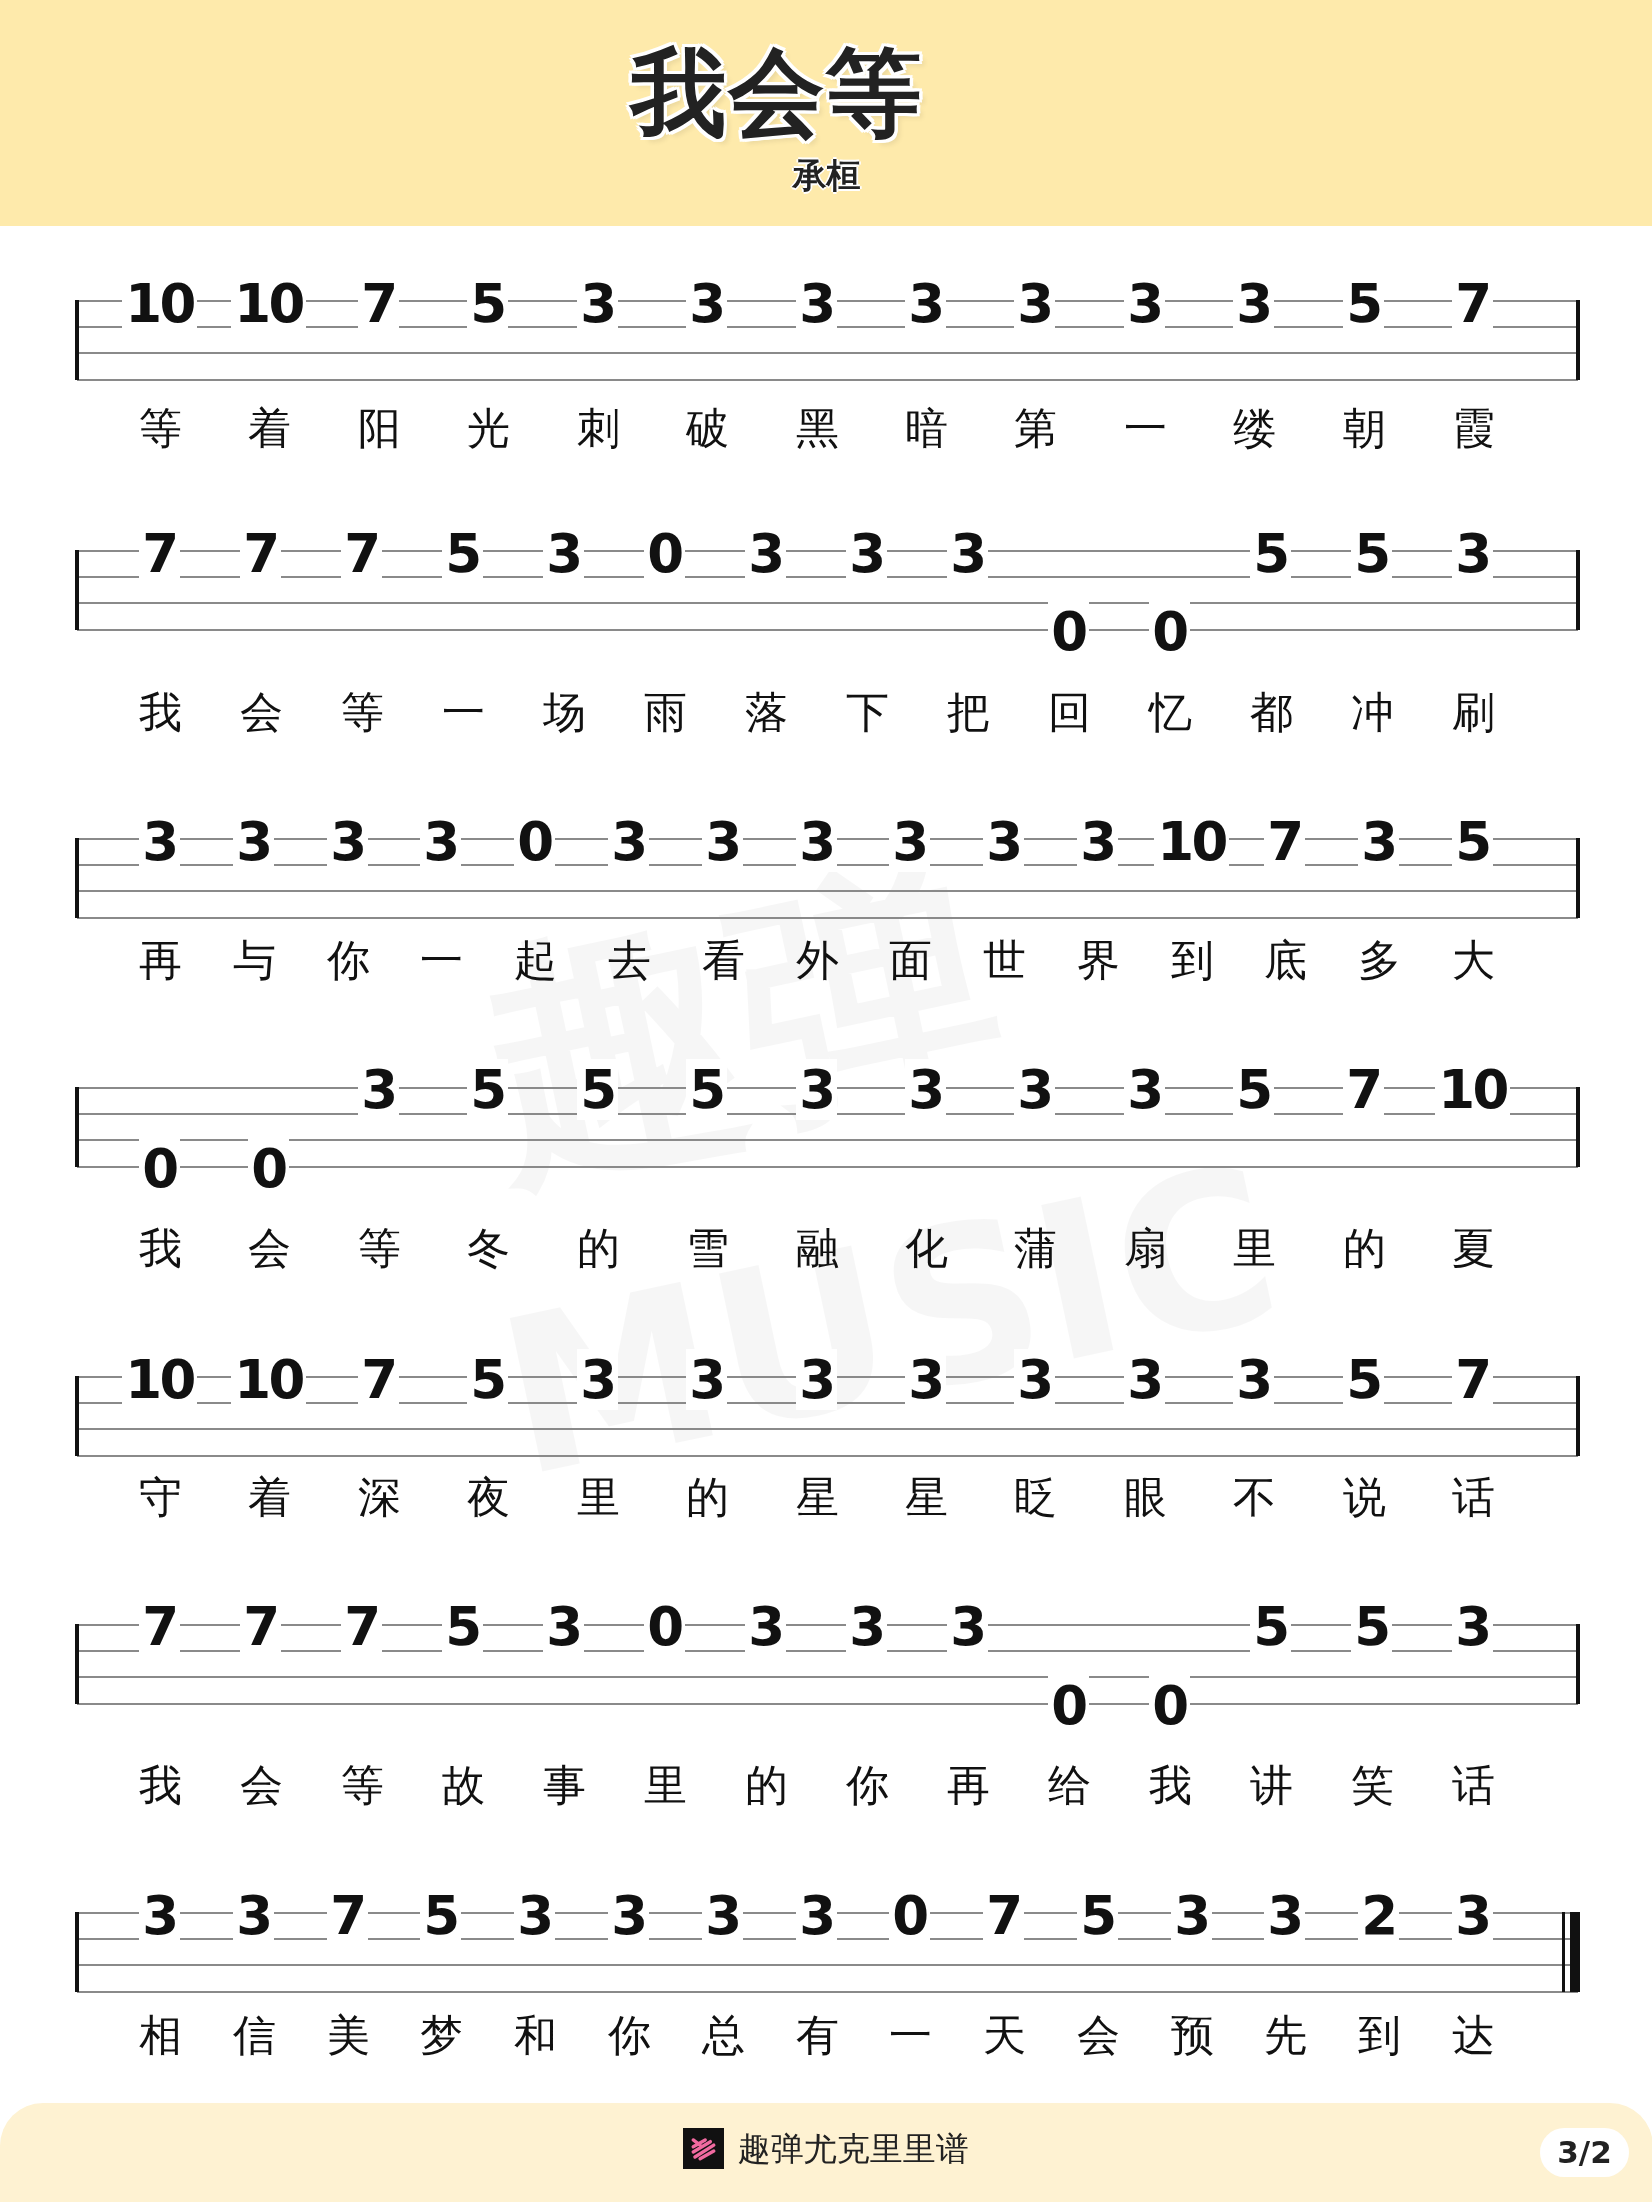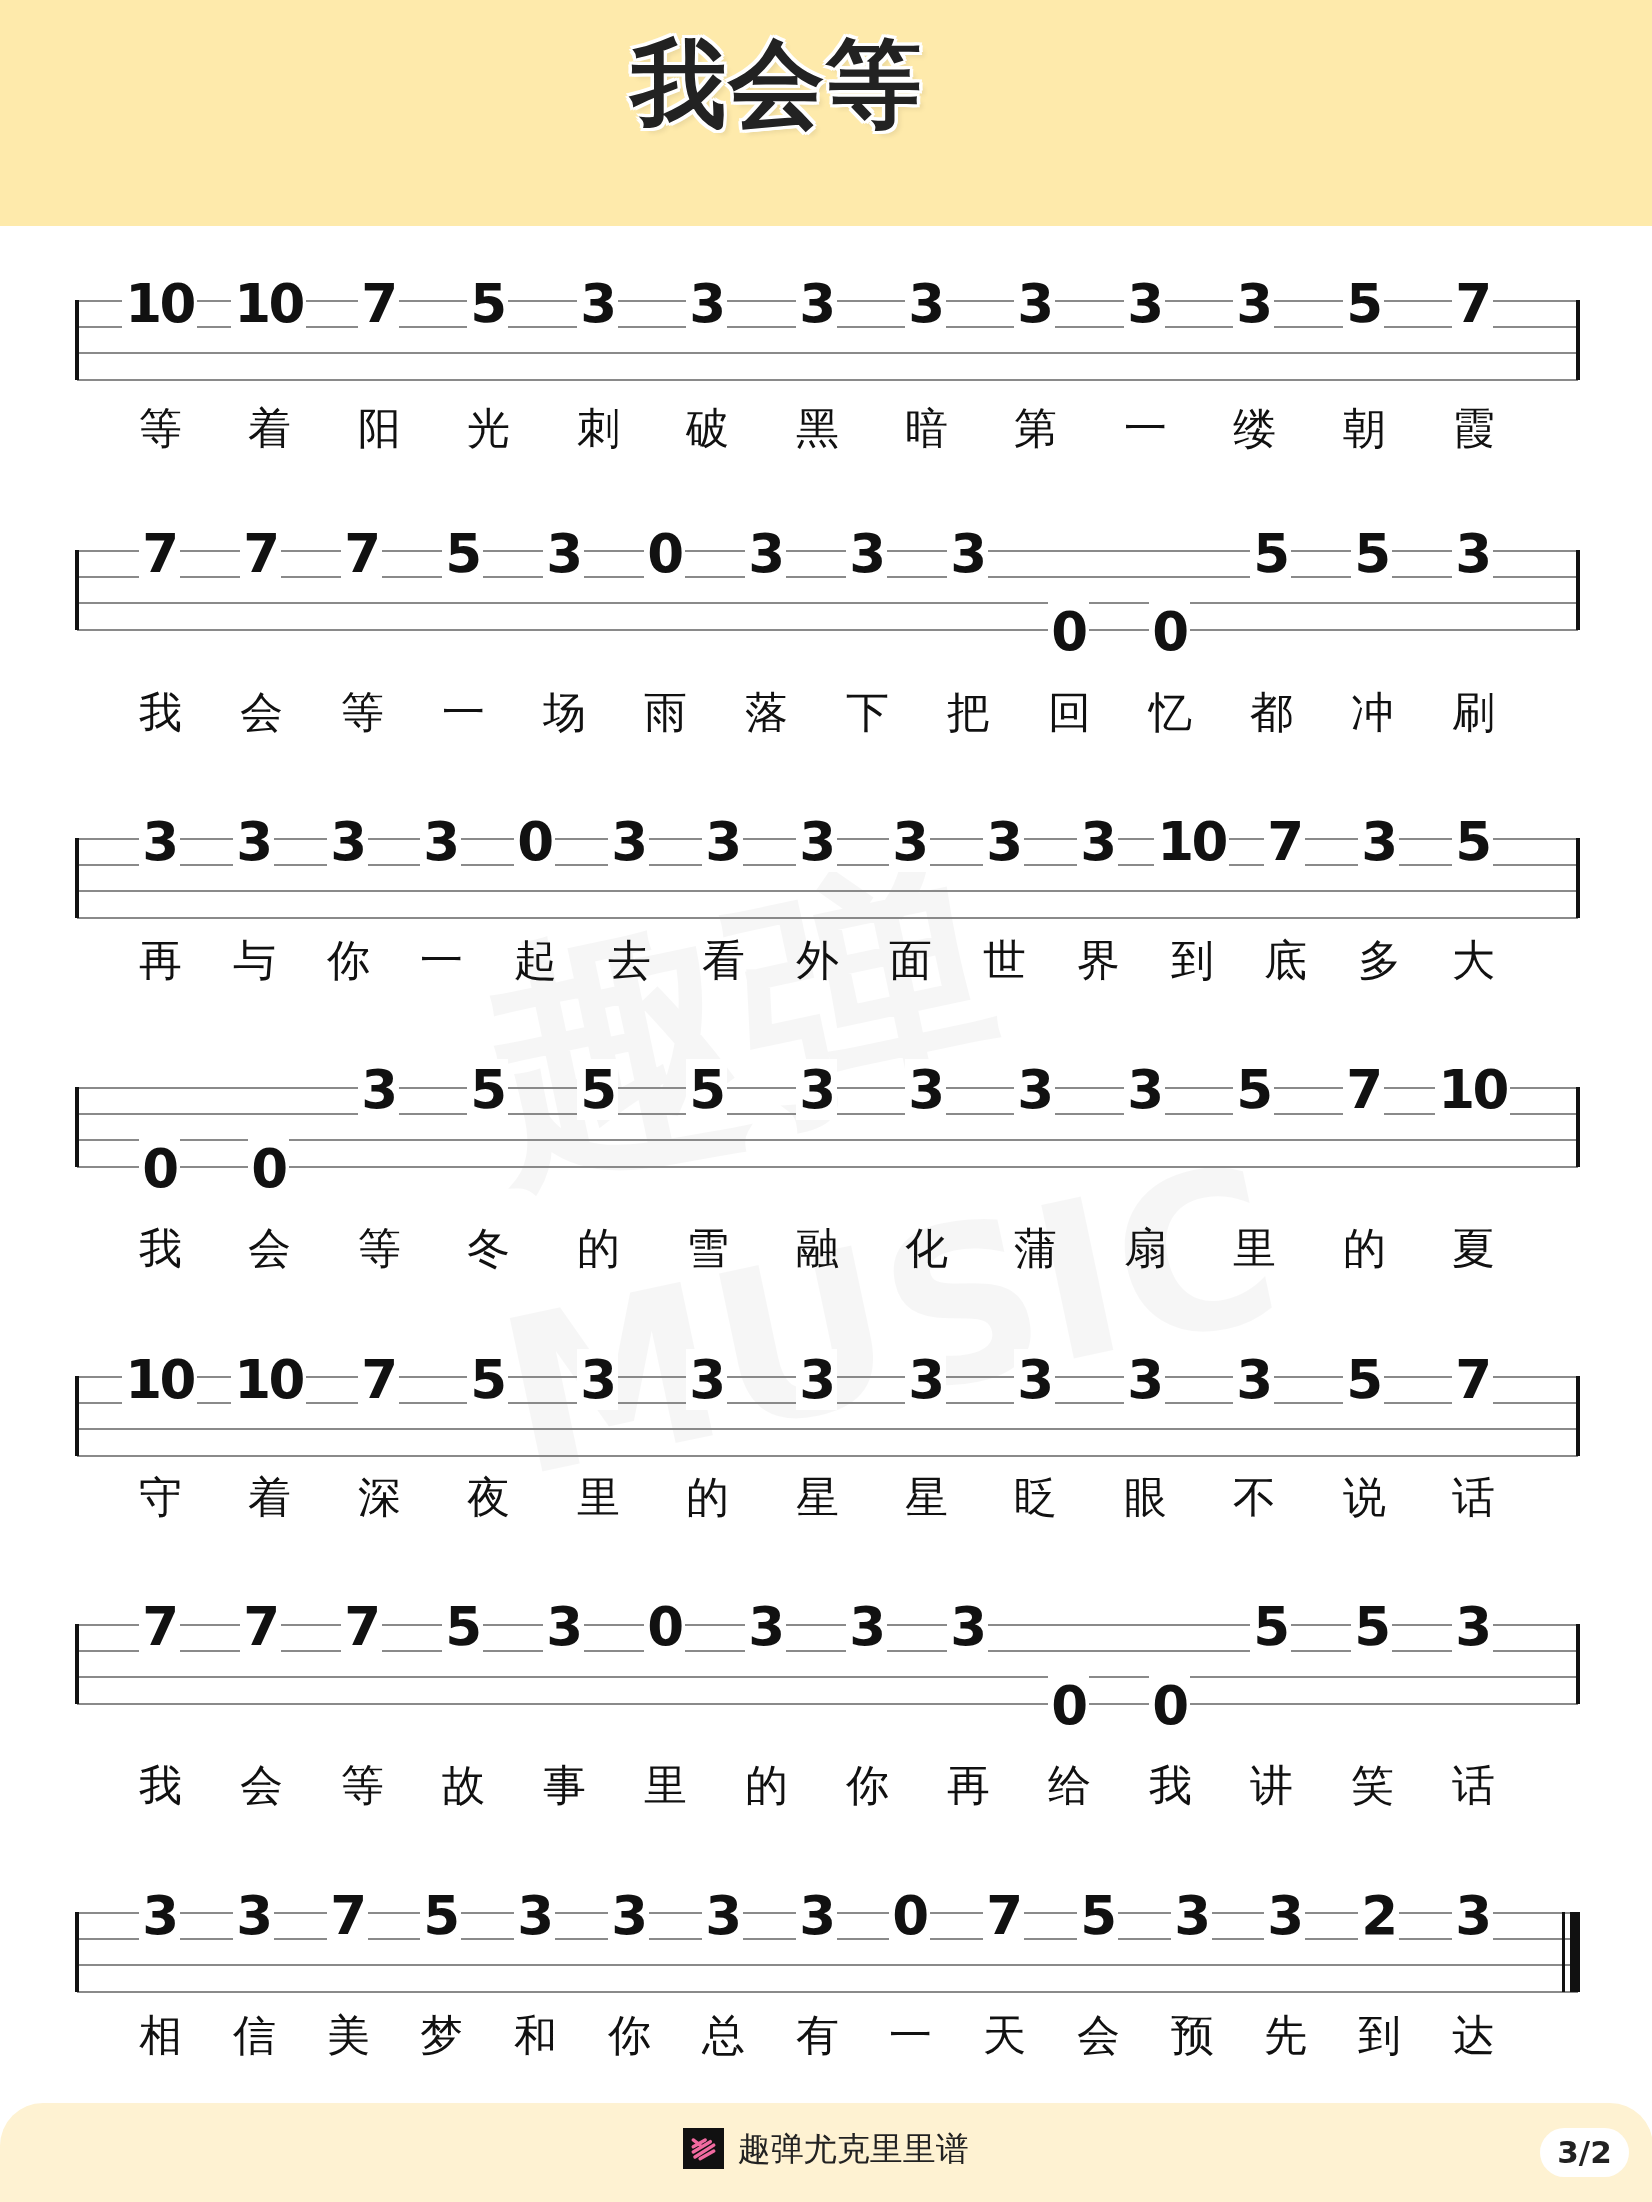--- a/index.html
+++ b/index.html
@@ -7,21 +7,21 @@
     width: 1653px; height: 2203px; position: relative; overflow: hidden;
     background: #ffffff;
     font-family: "DejaVu Sans", "Liberation Sans", sans-serif;
     color: #111;
   }
   .header {
     position: absolute; left: 0; top: 0; width: 1653px; height: 226px;
     background: #FEEAAB;
   }
   .title {
-    position: absolute; left: 0; width: 1554px; top: 28px; text-align: center;
+    position: absolute; left: 0; width: 1554px; top: 37px; text-align: center;
     font-size: 96px; font-weight: bold; line-height: 112px; color: #222;
     letter-spacing: 1.7px;
     text-shadow:
       3.4px 0 0 #fff, -3.4px 0 0 #fff, 0 3.4px 0 #fff, 0 -3.4px 0 #fff,
       2.6px 2.6px 0 #fff, -2.6px 2.6px 0 #fff, 2.6px -2.6px 0 #fff, -2.6px -2.6px 0 #fff,
       5.2px 5.2px 5.2px rgba(0,0,0,0.08);
   }
   .subtitle {
     position: absolute; left: 0; width: 1653px; top: 151px; text-align: center;
     font-size: 34px; font-weight: bold; line-height: 48px; color: #222;
@@ -83,20 +83,21 @@
     position: absolute; left: 1540px; top: 25px; width: 89px; height: 49px;
     background: #fff; border-radius: 25px; text-align: center;
     font-size: 31px; font-weight: bold; line-height: 49px; color: #222;
   }
 </style>
 </head>
 <body>
 
 <div class="header">
   <div class="title">我会等</div>
+  <div class="subtitle">承桓</div>
 </div>
 
 <div class="watermark">
   <div class="wm-text wm-top">趣弹</div>
   <div class="wm-text wm-bottom">MUSIC</div>
 </div>
 
 <div id="tab-root">
     <div class="staff" style="top: 300px; height: 80px;">
       <div class="line" style="top: 0px;"></div>

